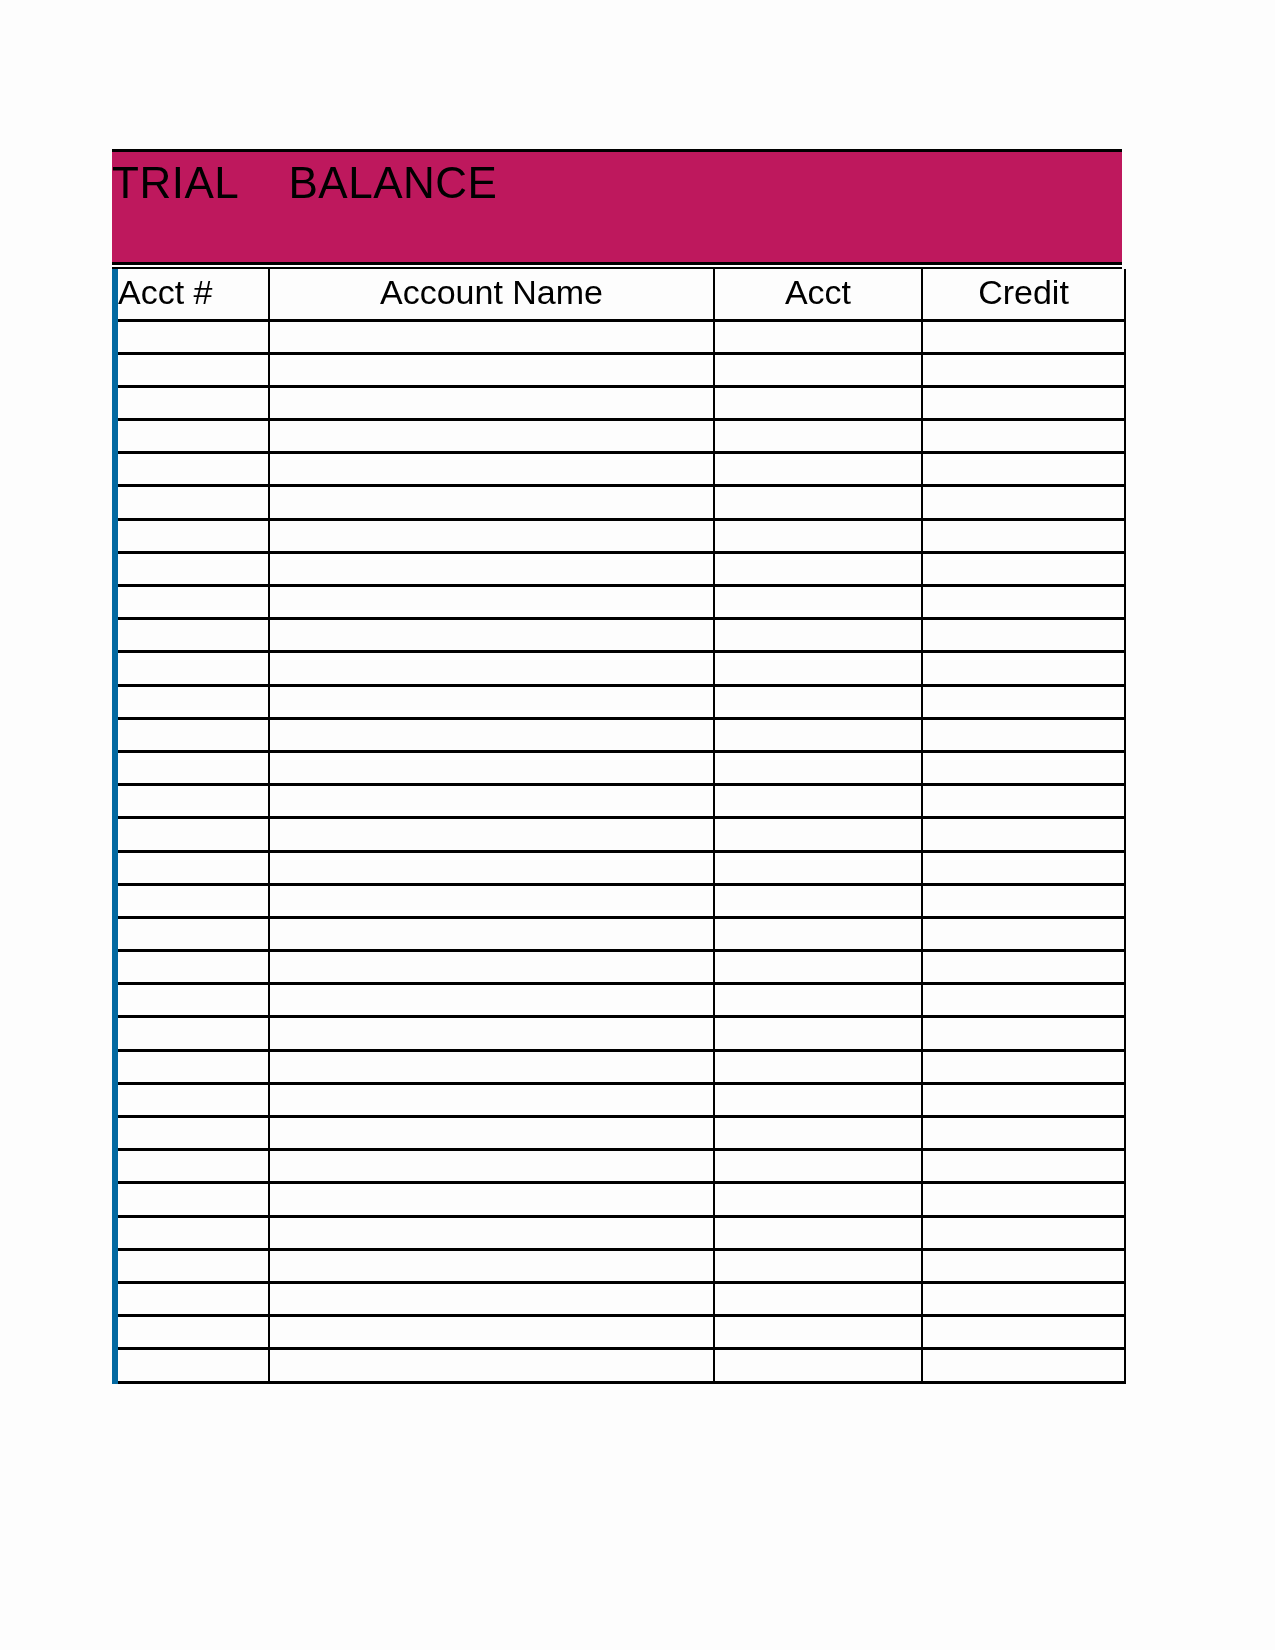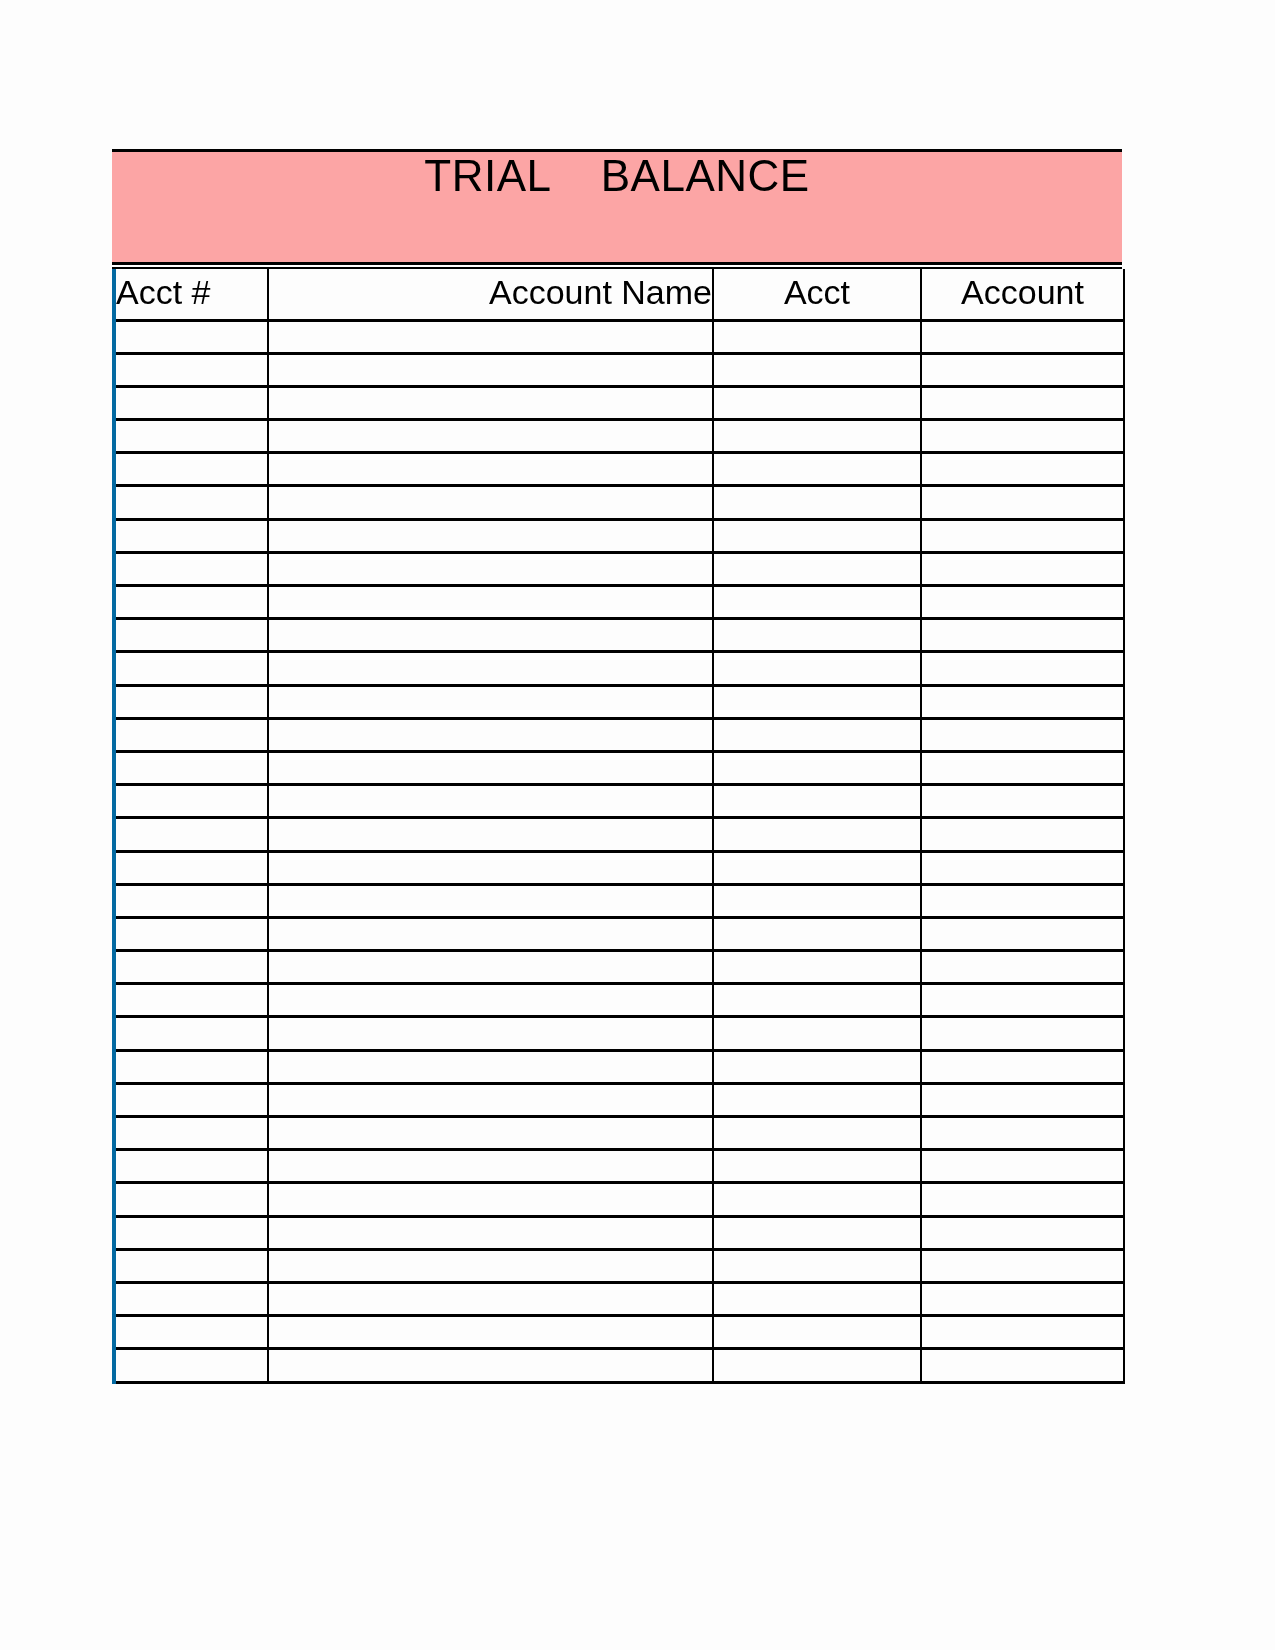--- a/index.html
+++ b/index.html
@@ -18,23 +18,22 @@
   .sheet {
     position: absolute;
     left: 112px;
     top: 149px;
     width: 1010px;
   }
   .title-band {
     box-sizing: border-box;
     height: 113px;
     border-top: 3px solid #000;
-    background: #fca5a5;
-    text-align: center;
-    padding-top: 0;
+    background: #be185d;
+    padding-top: 7px;
   }
   .title-band .title {
     display: inline-block;
     font-size: 44px;
     line-height: 1.1;
     white-space: pre;
     letter-spacing: 0.5px;
     color: #000;
   }
   .double-rule {
@@ -42,21 +41,21 @@
     height: 7px;
     border-top: 3px solid #000;
     border-bottom: 2px solid #000;
     background: #fff;
   }
   table.tb {
     border-collapse: collapse;
     table-layout: fixed;
     width: 1010px;
     background: #fdfdfd;
-    border-left: 4px solid #0369a1;
+    border-left: 6px solid #0369a1;
     border-right: 2px solid #000;
     border-bottom: 3px solid #000;
   }
   table.tb th,
   table.tb td {
     box-sizing: border-box;
     padding: 0;
     border-bottom: 3px solid #000;
     overflow: hidden;
   }
@@ -66,21 +65,21 @@
   }
   table.tb th {
     height: 51px;
     vertical-align: bottom;
     padding-bottom: 7px;
     font-size: 34px;
     font-weight: 400;
     white-space: nowrap;
   }
   th.col-acct    { text-align: left;   padding-left: 6px;  }
-  th.col-name    { text-align: right;   padding-left: 56px; }
+  th.col-name    { text-align: center;   padding-left: 56px; }
   th.col-debit   { text-align: center; padding-right: 46px; }
   th.col-credit  { text-align: center; padding-right: 50px; }
   table.tb td {
     height: 33.2px;
   }
 </style>
 </head>
 <body>
 
 <div class="sheet">
@@ -96,21 +95,21 @@
       <col style="width:154px">
       <col style="width:445px">
       <col style="width:208px">
       <col style="width:203px">
     </colgroup>
     <thead>
       <tr>
         <th class="col-acct">Acct #</th>
         <th class="col-name">Account Name</th>
         <th class="col-debit">Acct</th>
-        <th class="col-credit">Account</th>
+        <th class="col-credit">Credit</th>
       </tr>
     </thead>
     <tbody id="tb-body">
         <tr>
           <td></td>
           <td></td>
           <td></td>
           <td></td>
         </tr>
         <tr>

